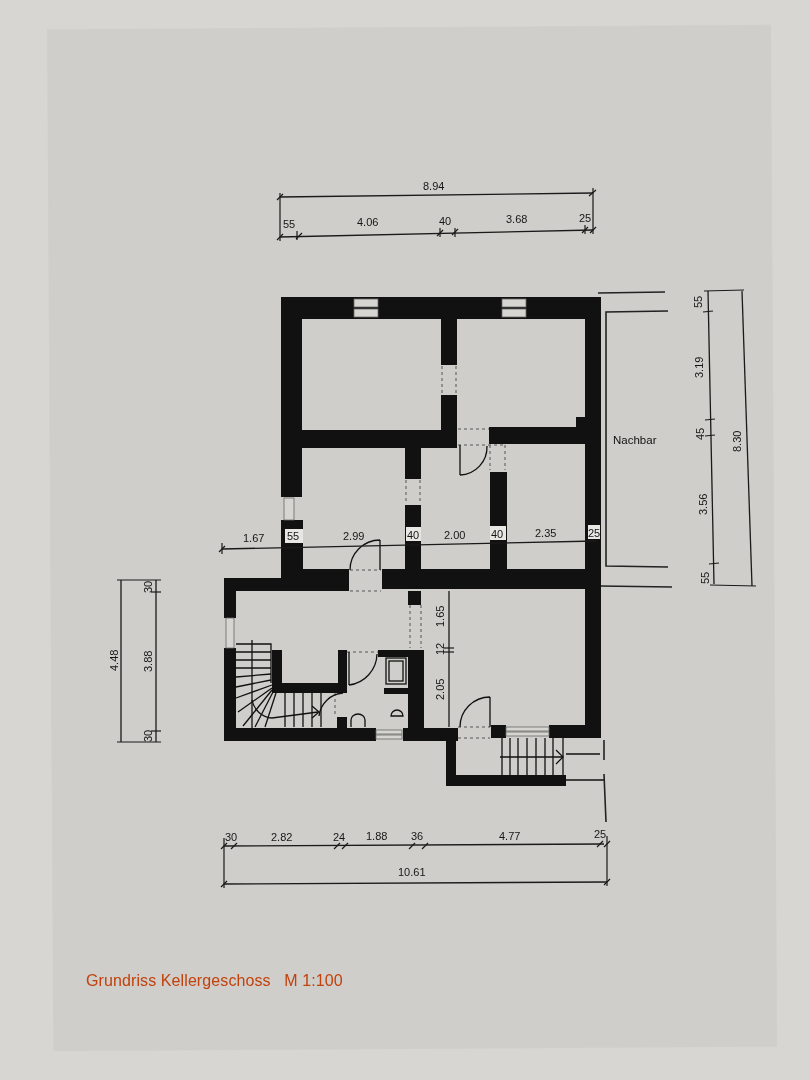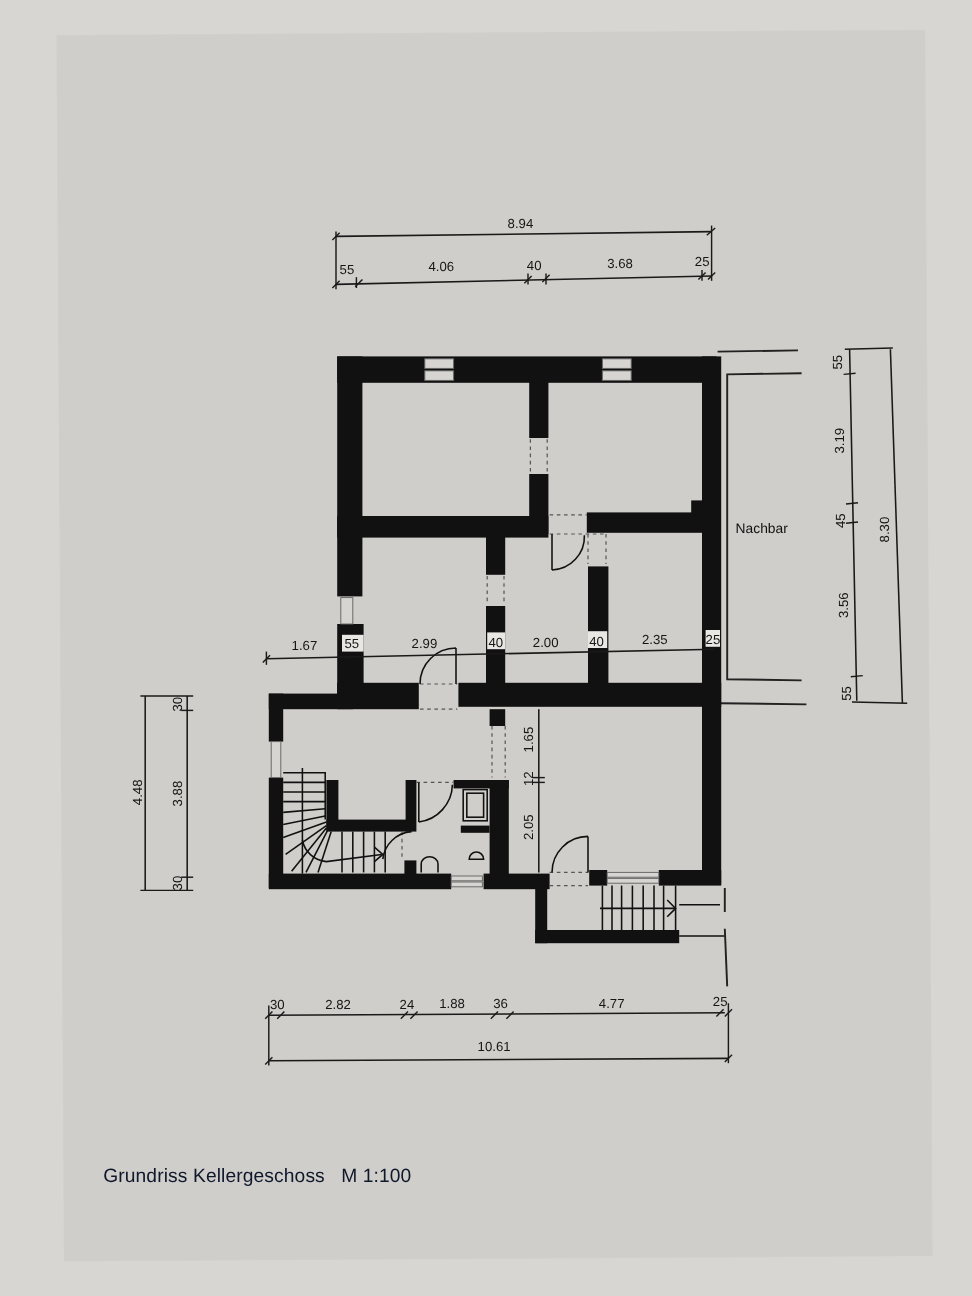--- a/index.html
+++ b/index.html
@@ -22,21 +22,21 @@
   .dim-text { font-family: "Liberation Sans", sans-serif; font-size: 11px; fill: #161616; }
   .dim-text-box { fill: #e8e7e3; }
   .wall { fill: #111111; }
   .dash { stroke: #555; stroke-width: 1; stroke-dasharray: 3 3; fill: none; }
   .thin { stroke: #111; stroke-width: 1.3; fill: none; }
   .thin2 { stroke: #222; stroke-width: 1.6; fill: none; }
   .win { fill: #d6d5d1; stroke: #666; stroke-width: 0.8; }
   .label-nachbar { font-family: "Liberation Sans", sans-serif; font-size: 11.5px; fill: #111; }
   .caption {
     position: absolute; left: 86px; top: 972px;
-    font-size: 16px; color: #0f172a; letter-spacing: 0.1px;
+    font-size: 16px; color: #c2410c; letter-spacing: 0.1px;
     white-space: pre;
   }
 </style>
 </head>
 <body>
 
 <div class="paper"></div>
 
 <svg class="plan" viewBox="0 0 810 1080" xmlns="http://www.w3.org/2000/svg">
 

